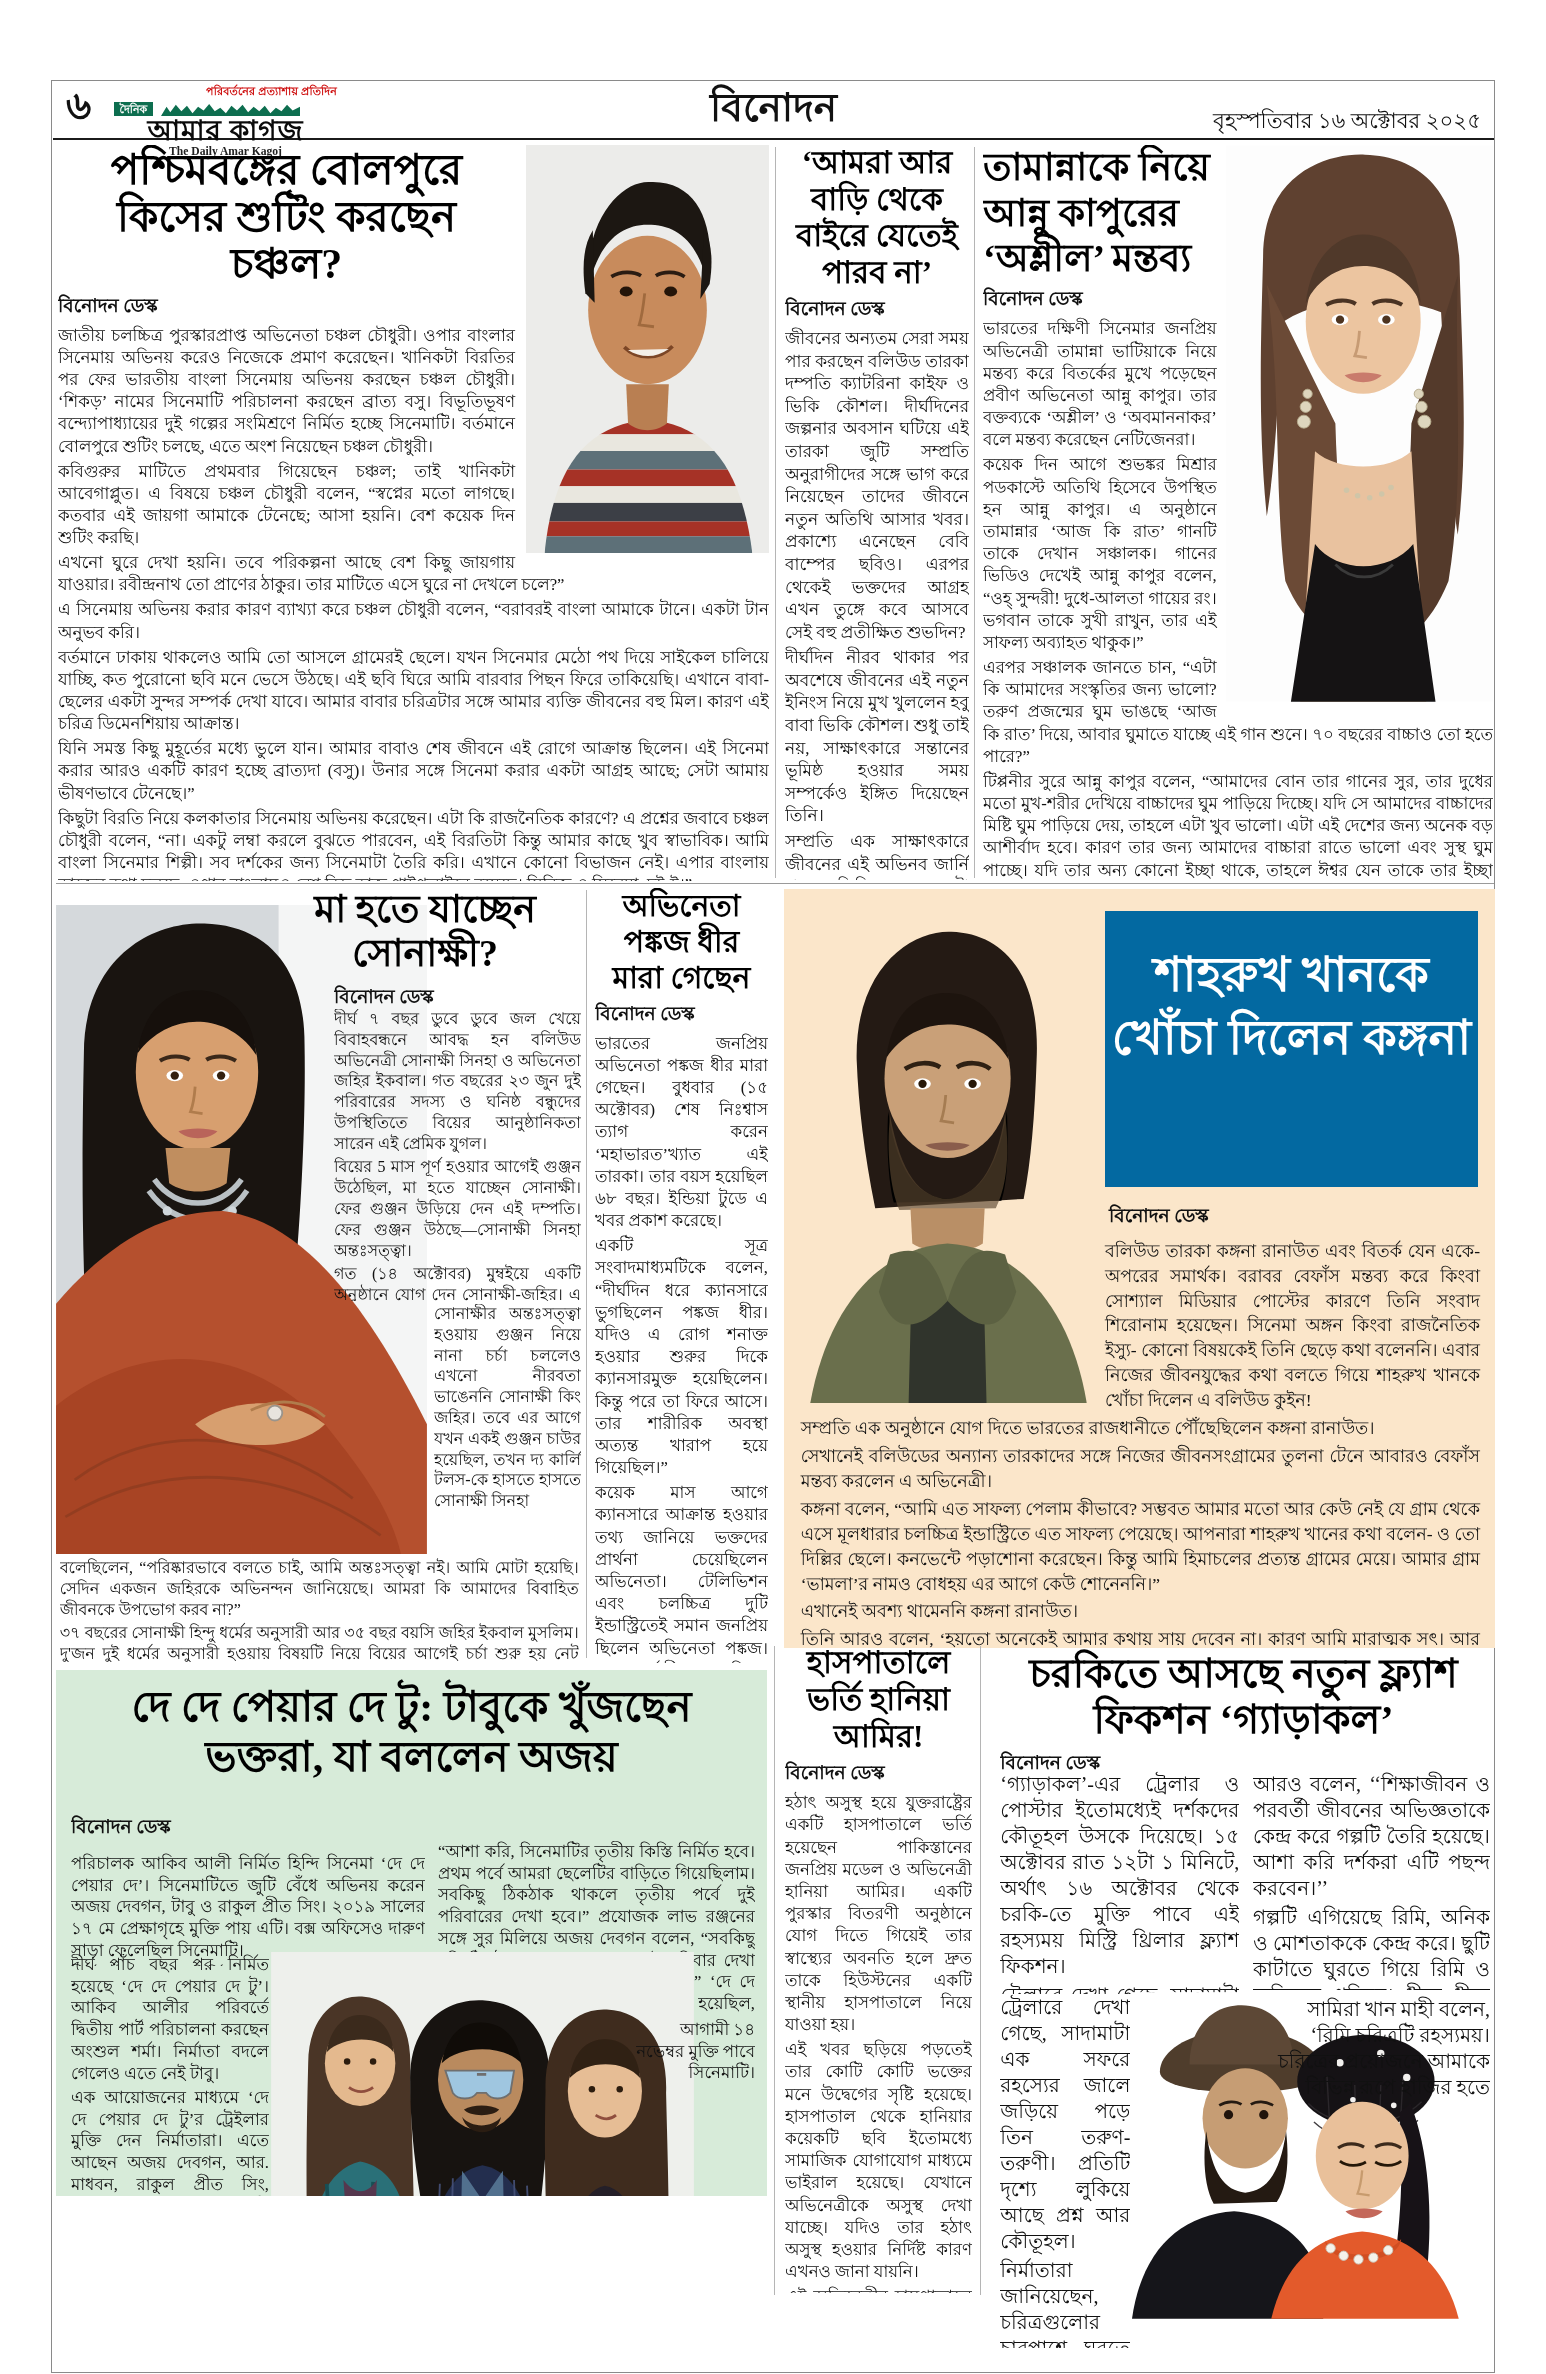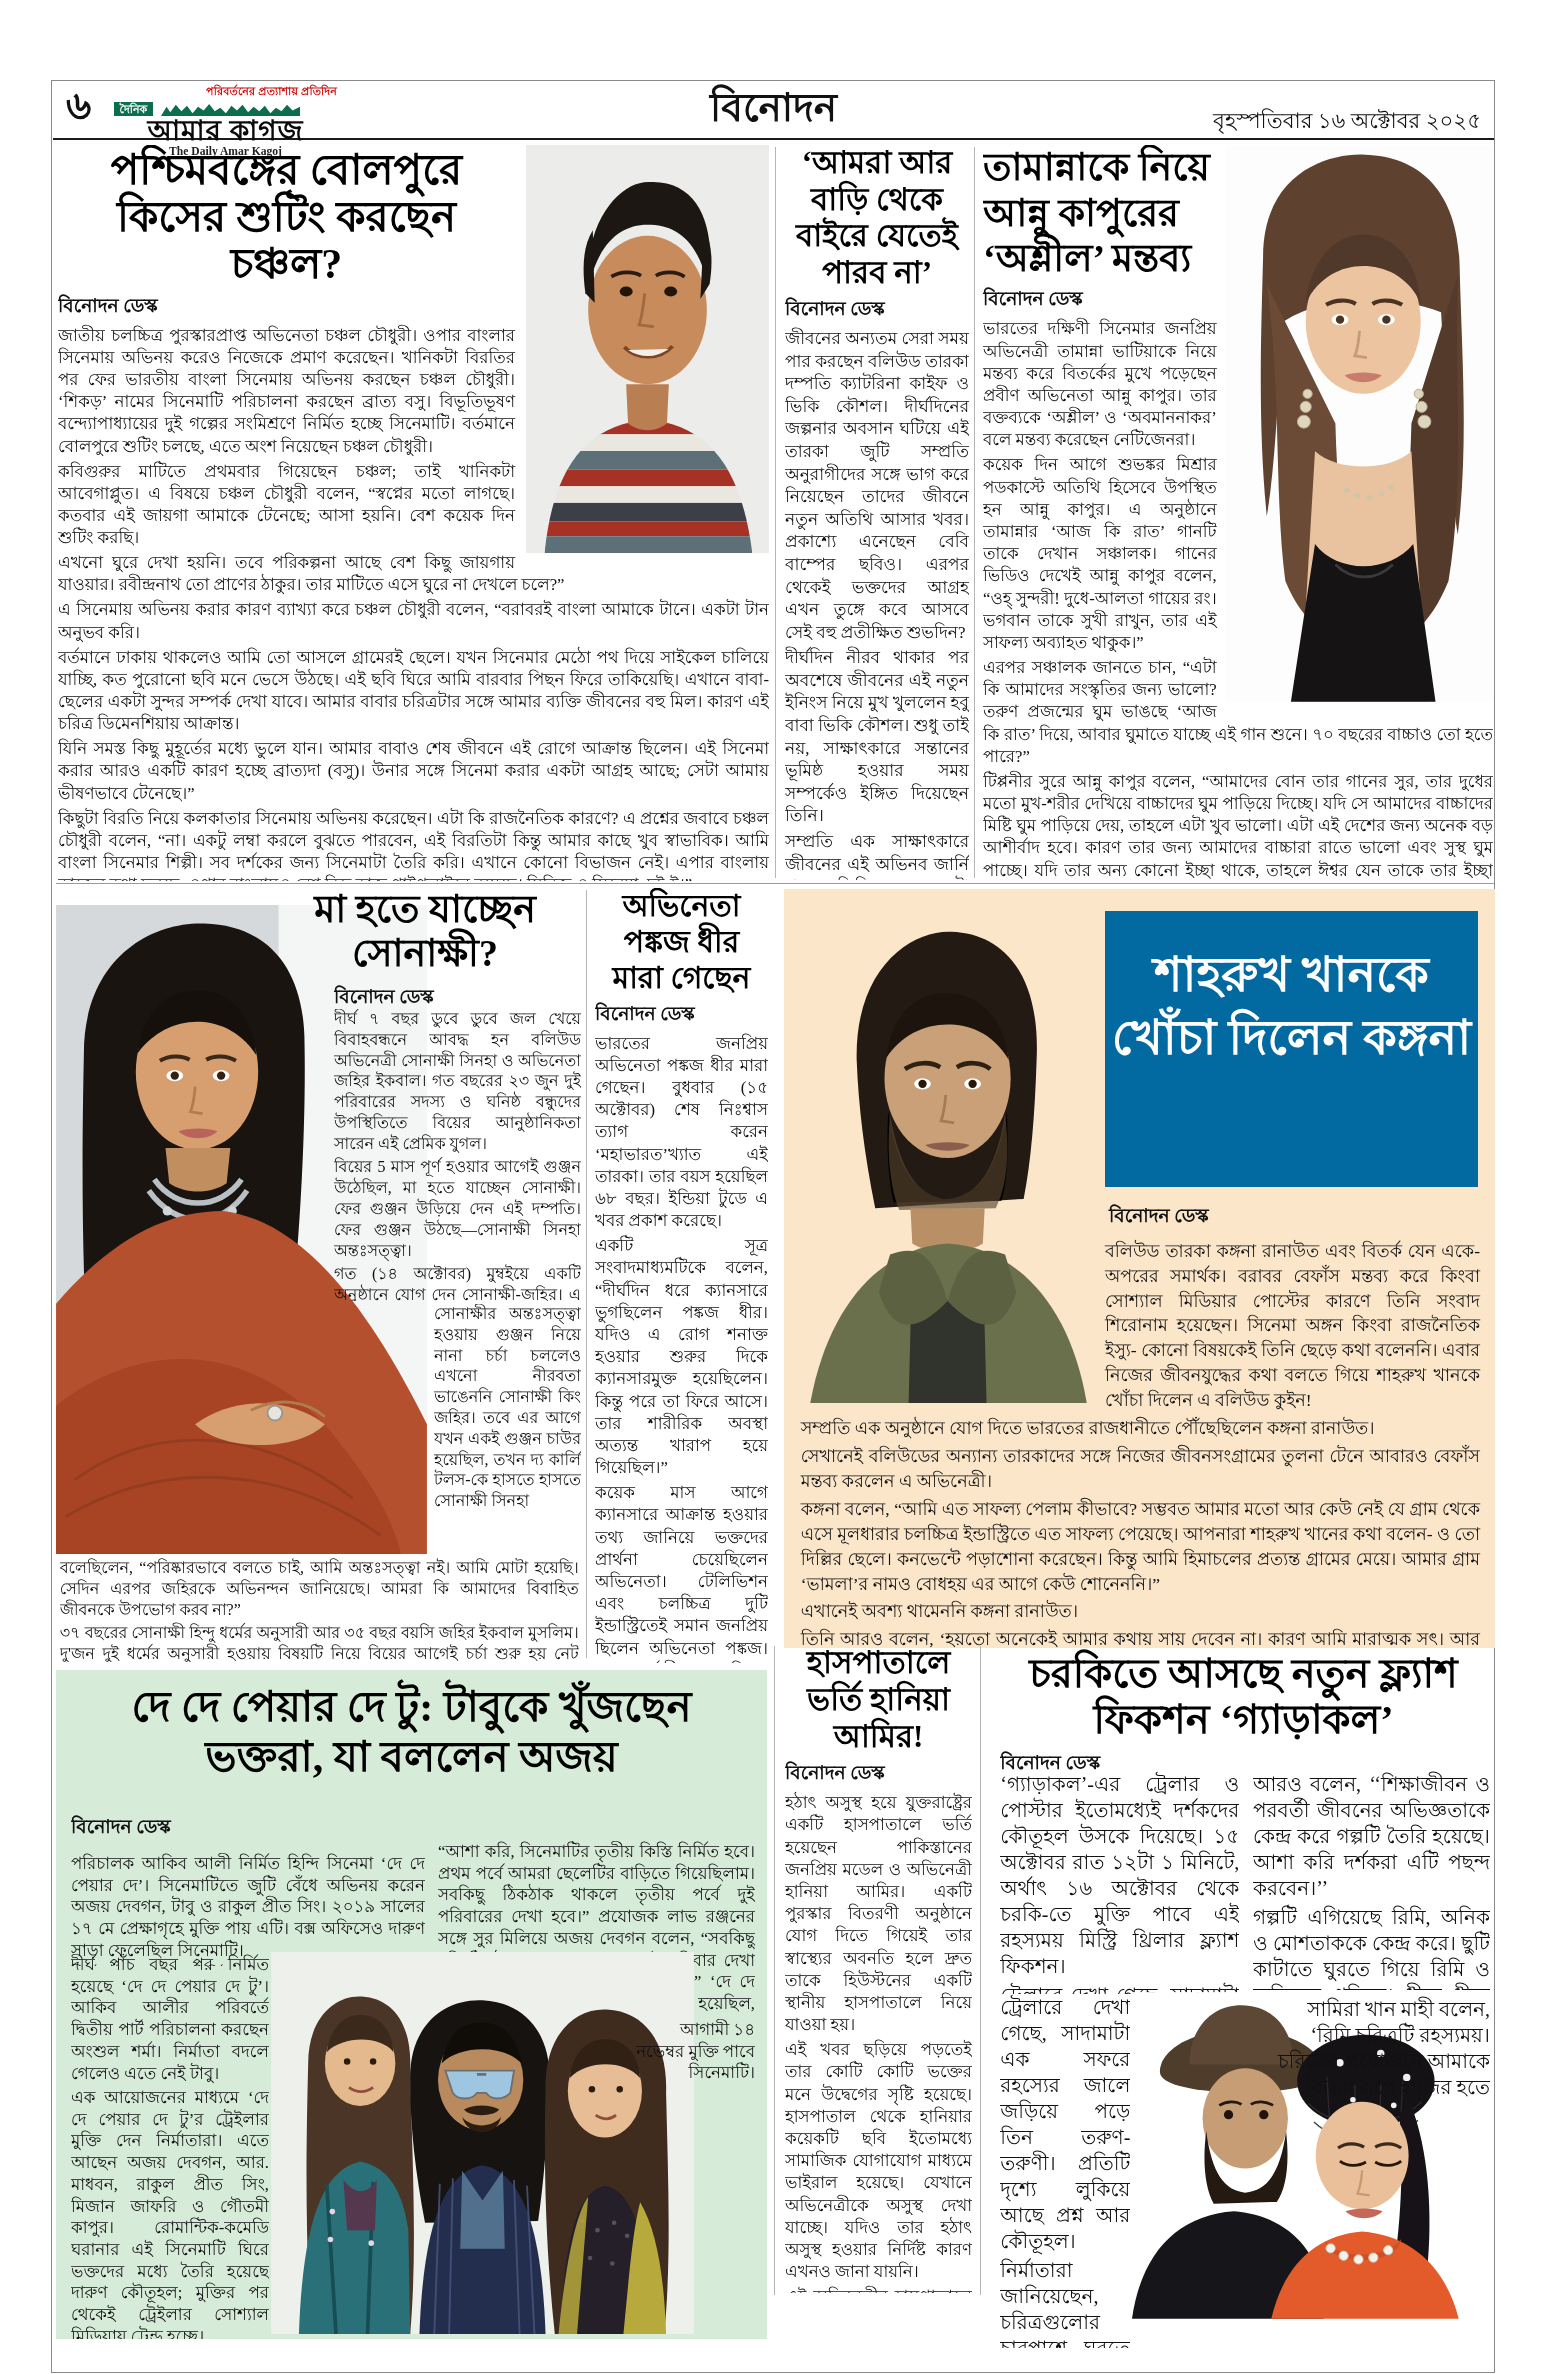--- a/index.html
+++ b/index.html
@@ -47,21 +47,21 @@
   .pank .body-text{font-size:16.7px}
   
   .srk{left:784px;top:889px;width:711px;height:759px;overflow:hidden}
   .srk .photo{float:left;width:295px;height:501px;margin:13px 9.3px 3.7px 16.7px}
   .orange-box{margin:22px 13px 0 321px;width:373px;height:276px;text-align:center;color:#fff;
               font-weight:900;font-size:48px;line-height:1.32;padding-top:32px}
   .srk .byline{margin:15px 0 3.7px 325px}
   .srk .body-wrap{padding:1.9px 15px 0 16.7px}
   .srk .body-text{font-size:17.6px;line-height:1.42}
   
-  .dede{left:56px;top:1670px;width:711px;height:669px;overflow:hidden}
+  .dede{left:56px;top:1670px;width:711px;height:526px;overflow:hidden}
   .dede .headline{font-size:42px;line-height:1.18;padding-top:13px;width:677px;margin:0 auto}
   .dede .body-text{font-size:16.7px;line-height:1.3}
   
   .hani{left:785px;top:1644px;width:187px;height:649px}
   .hani .headline{font-size:31px;line-height:1.2}
   .hani .body-text{font-size:16.7px}
   
   .gyra{left:991px;top:1649px;width:505px;height:723px;overflow:hidden}
   .gyra .headline{font-size:40px;line-height:1.15;padding-top:1.9px}
   .gyra .body-text{font-size:20px;line-height:1.3}
@@ -244,21 +244,21 @@
     <div class="tbox byline" style="left:278px;top:91px;width:186px">বিনোদন ডেস্ক</div>
     <div class="tbox body-text" style="left:278px;top:121px;width:247px;height:292px">
         <p class="para">দীর্ঘ ৭ বছর ডুবে ডুবে জল খেয়ে বিবাহবন্ধনে আবদ্ধ হন বলিউড অভিনেত্রী সোনাক্ষী সিনহা ও অভিনেতা জহির ইকবাল। গত বছরের ২৩ জুন দুই পরিবারের সদস্য ও ঘনিষ্ঠ বন্ধুদের উপস্থিতিতে বিয়ের আনুষ্ঠানিকতা সারেন এই প্রেমিক যুগল।</p>
         <p class="para">বিয়ের 5 মাস পূর্ণ হওয়ার আগেই গুঞ্জন উঠেছিল, মা হতে যাচ্ছেন সোনাক্ষী। ফের গুঞ্জন উড়িয়ে দেন এই দম্পতি। ফের গুঞ্জন উঠছে—সোনাক্ষী সিনহা অন্তঃসত্ত্বা।</p>
         <p class="para">গত (১৪ অক্টোবর) মুম্বইয়ে একটি অনুষ্ঠানে যোগ দেন সোনাক্ষী-জহির। এ পর্যায়ে ক্যামেরার সামনে পোজ দেন এই জুটি। এই ভিডিও সোশ্যাল মিডিয়ায় ছড়িয়ে পড়ার পরই মূলত গুঞ্জনটি আরো ডালপালা মেলেছে। এই ভিডিওতে দেখা যায়, সোনাক্ষীর পরনে লাল ও সাদা রঙের এমব্রয়ডারি আনারকলি ড্রেস। এর ফলে অনেকটা ঢিলেঢালা পোশাকে দেখা মিলেছে তাকে (সোনাক্ষী)।</p>
       </div>
     <div class="tbox body-text" style="left:378px;top:416px;width:147px;height:252px">
         <p class="para">সোনাক্ষীর অন্তঃসত্ত্বা হওয়ায় গুঞ্জন নিয়ে নানা চর্চা চললেও এখনো নীরবতা ভাঙেননি সোনাক্ষী কিং জহির। তবে এর আগে যখন একই গুঞ্জন চাউর হয়েছিল, তখন দ্য কার্লি টলস-কে হাসতে হাসতে সোনাক্ষী সিনহা</p>
       </div>
     <div class="tbox body-text" style="left:3.7px;top:670px;width:519px;height:104px">
-        <p class="para">বলেছিলেন, “পরিষ্কারভাবে বলতে চাই, আমি অন্তঃসত্ত্বা নই। আমি মোটা হয়েছি। সেদিন এরপর জহিরকে অভিনন্দন জানিয়েছে। আমরা কি আমাদের বিবাহিত জীবনকে উপভোগ করব না?”</p>
+        <p class="para">বলেছিলেন, “পরিষ্কারভাবে বলতে চাই, আমি অন্তঃসত্ত্বা নই। আমি মোটা হয়েছি। সেদিন একজন জহিরকে অভিনন্দন জানিয়েছে। আমরা কি আমাদের বিবাহিত জীবনকে উপভোগ করব না?”</p>
         <p class="para">৩৭ বছরের সোনাক্ষী হিন্দু ধর্মের অনুসারী আর ৩৫ বছর বয়সি জহির ইকবাল মুসলিম। দু'জন দুই ধর্মের অনুসারী হওয়ায় বিষয়টি নিয়ে বিয়ের আগেই চর্চা শুরু হয় নেট দুনিয়ায়। তারপর খবর চাউর হয়, ইসলাম ধর্ম গ্রহণ করবেন সোনাক্ষী সিনহা। কিন্তু এসব খবর সত্যি নয়। বরং তারা ভারতের স্পেশাল ম্যারেজ অ্যাক্ট ১৯৫৪ অনুযায়ী বিয়ে রেজিস্ট্রি করেন।</p>
       </div>
   </div>
 
   <div class="vrule" style="left:586px;top:890px;height:768px"></div>
 
   <div class="abs art pank">
     <div class="headline">অভিনেতা পঙ্কজ ধীর মারা গেছেন</div>
     <div class="byline">বিনোদন ডেস্ক</div>
     <div class="body-text">

